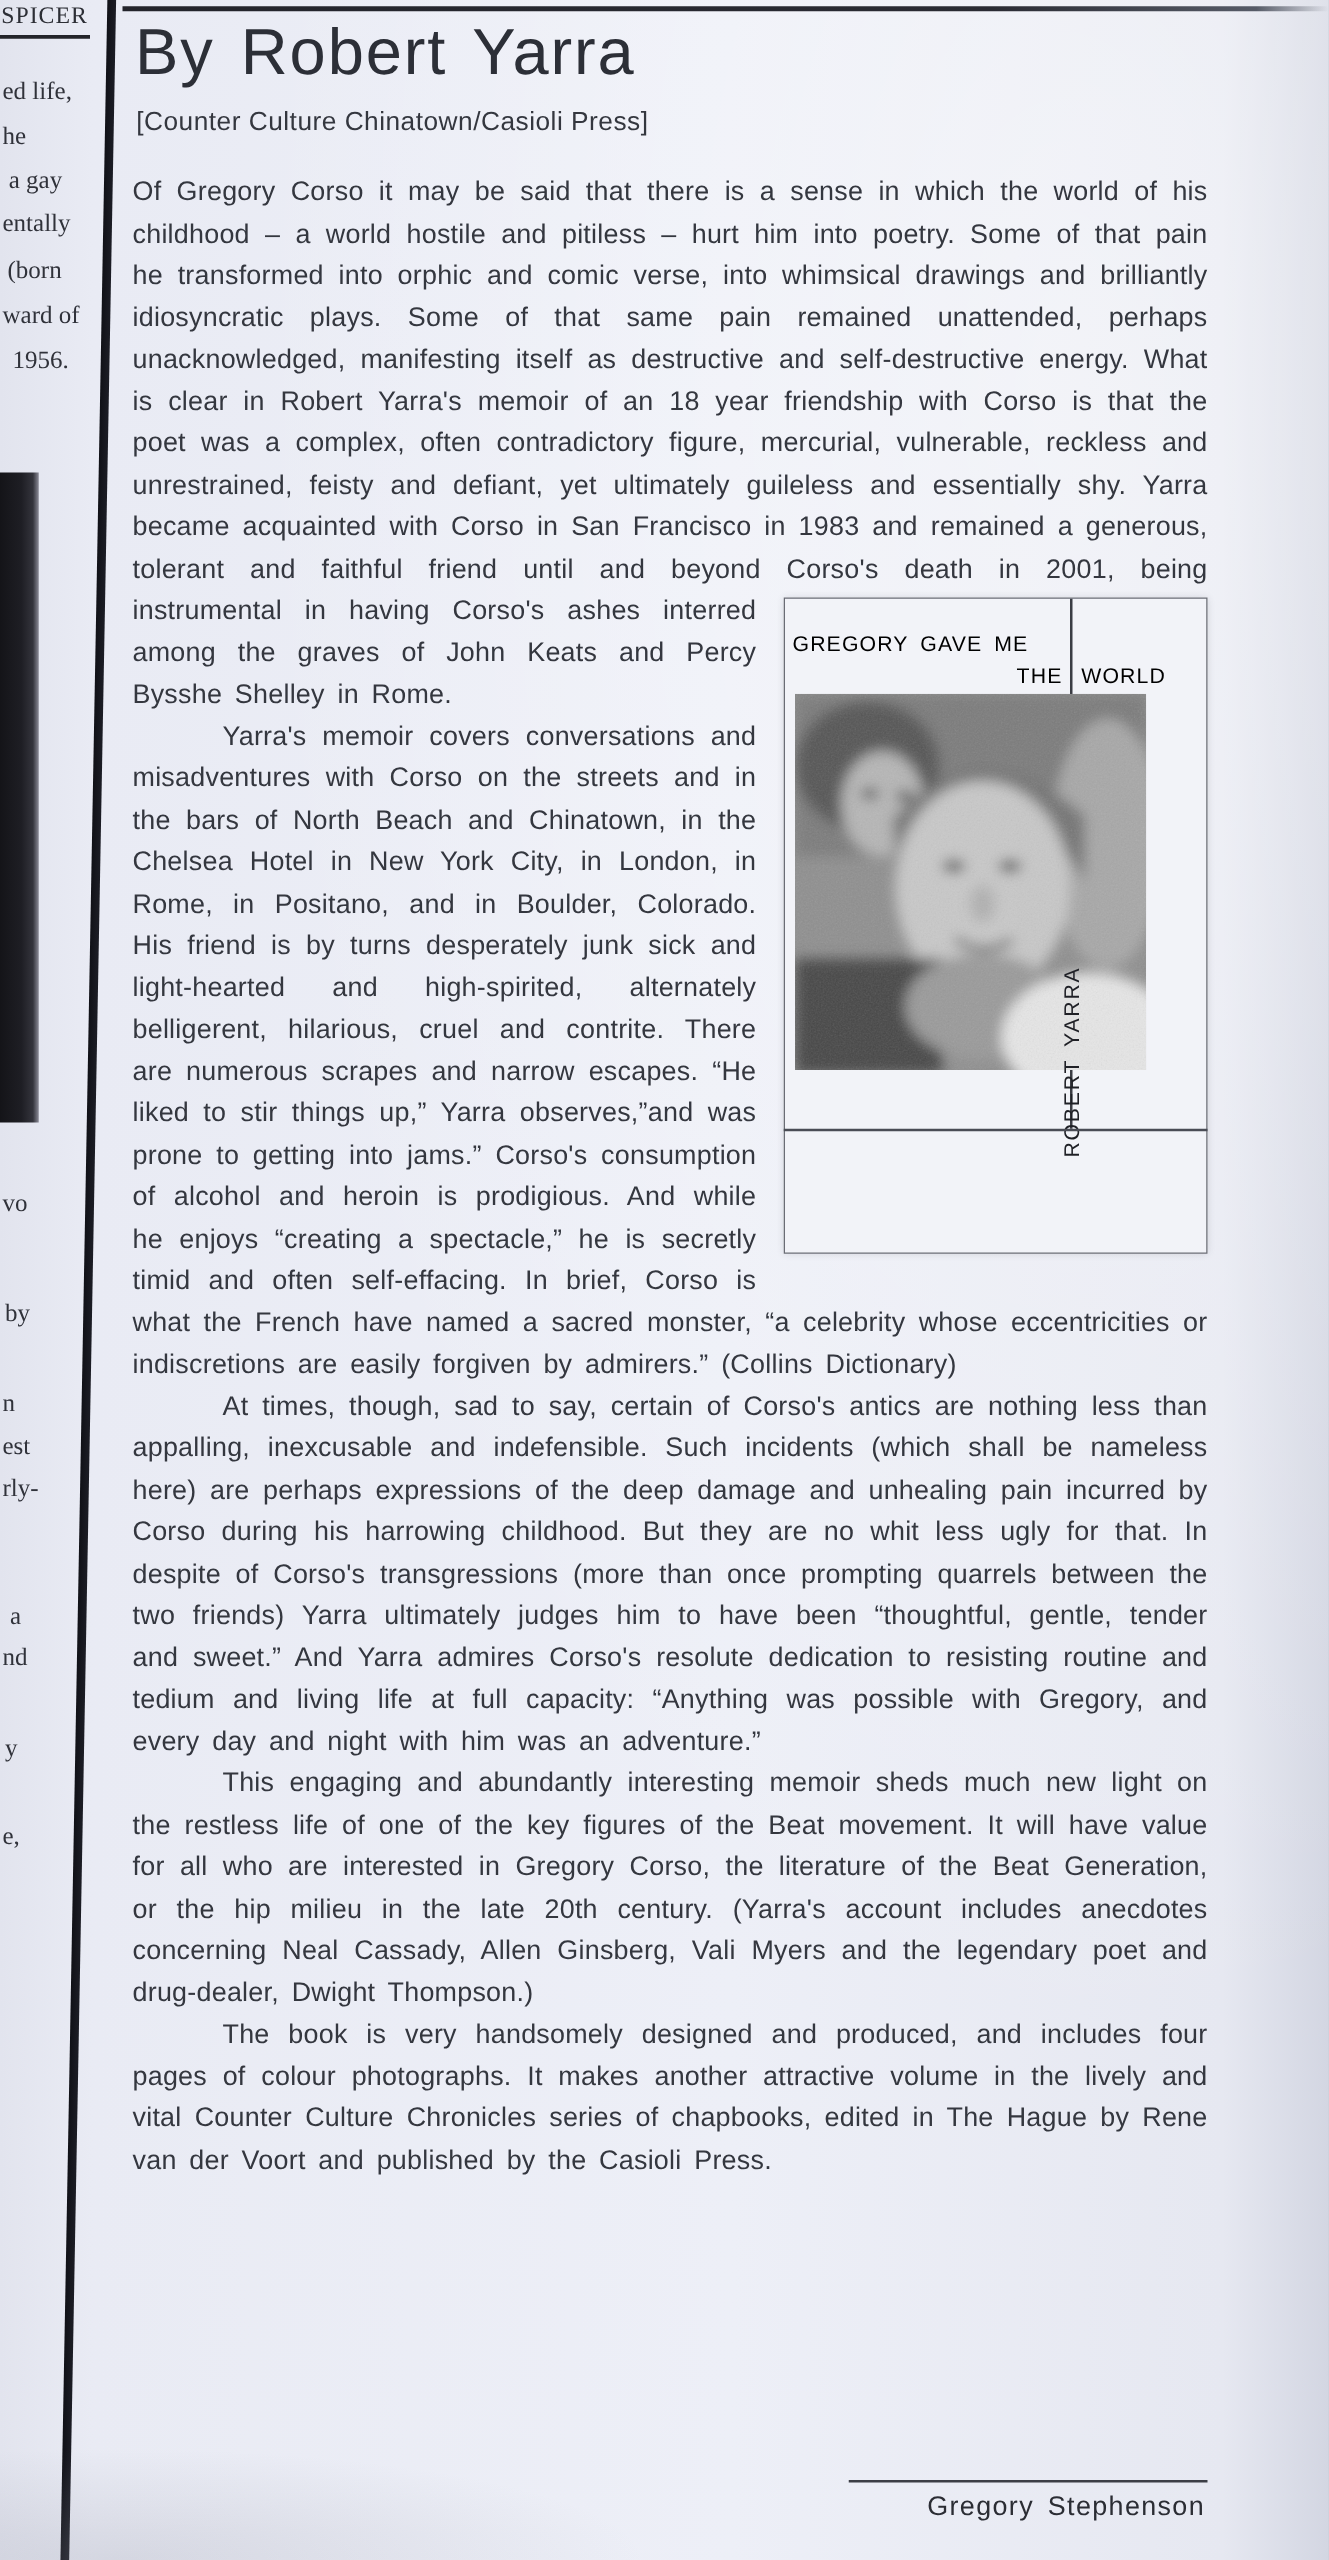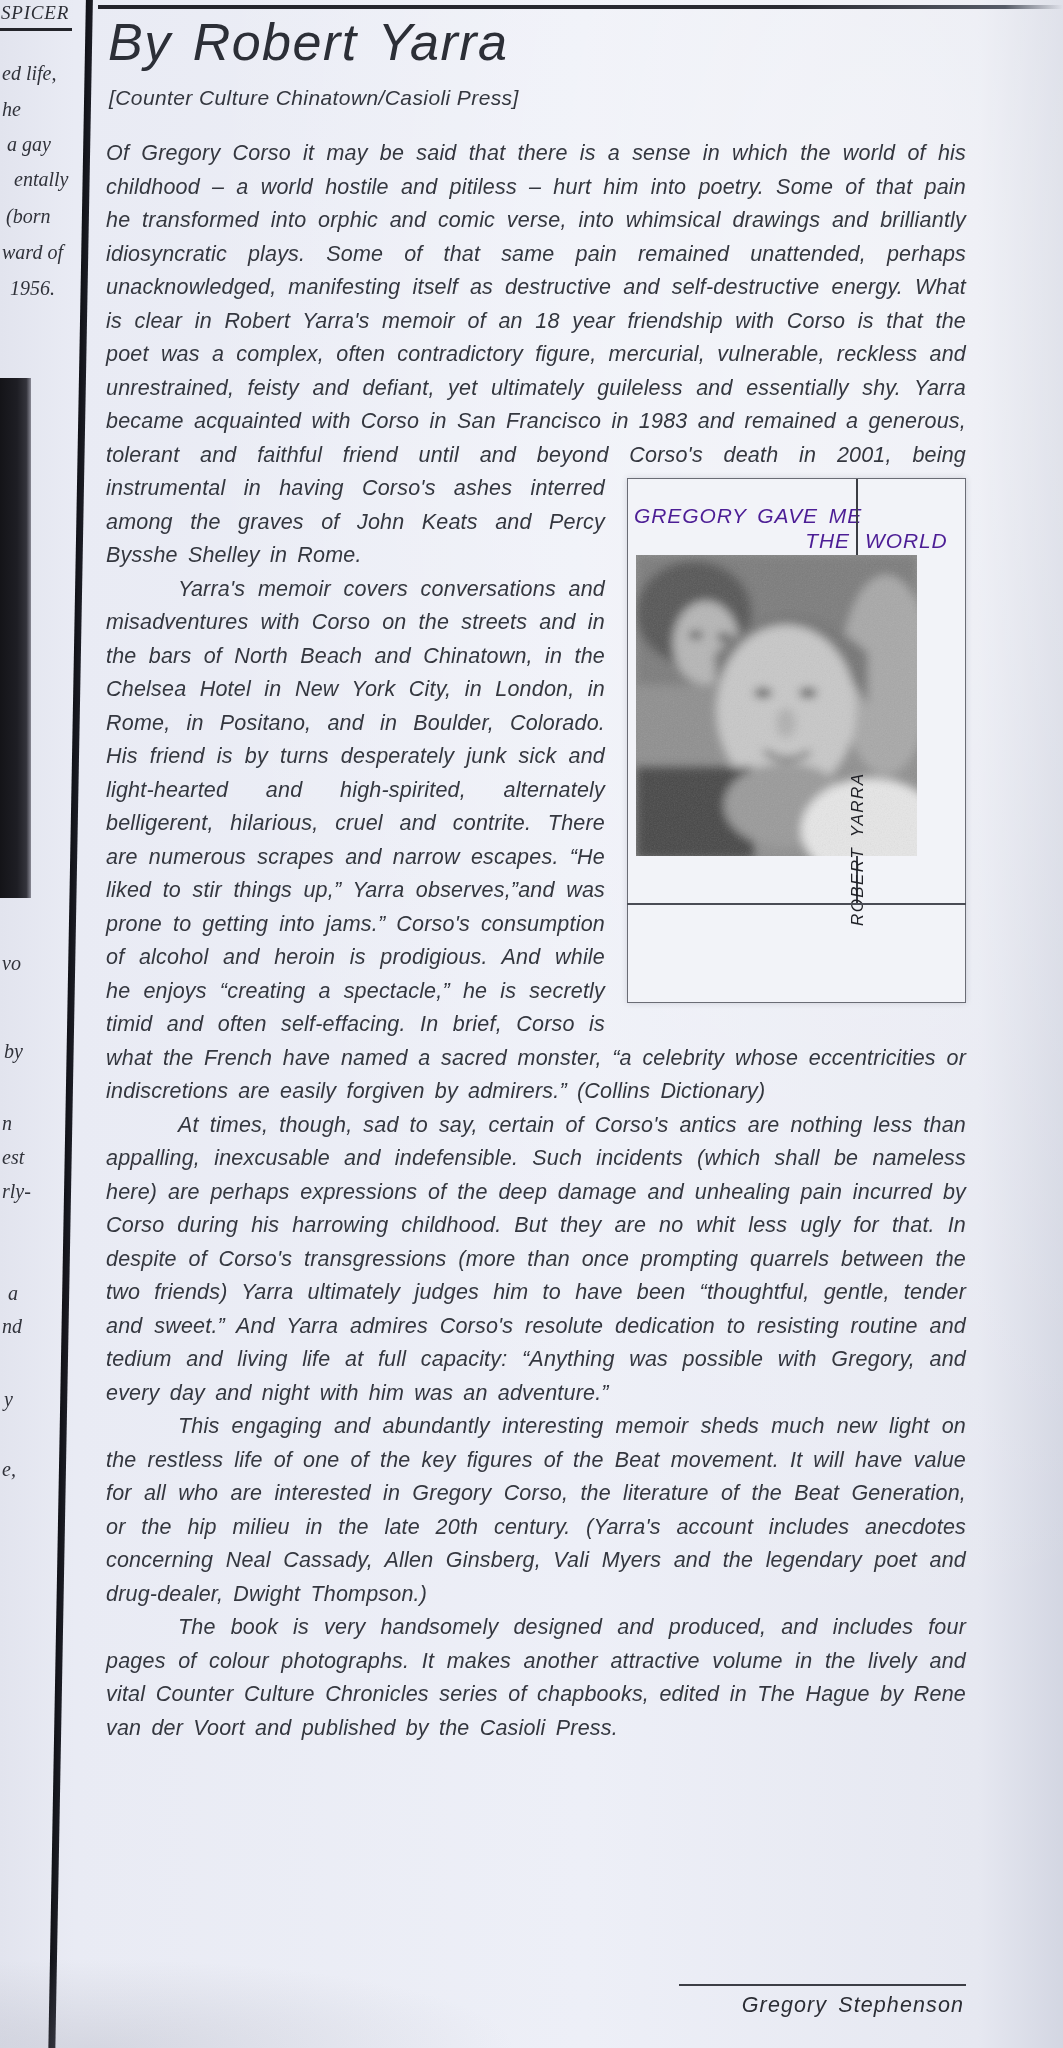--- a/index.html
+++ b/index.html
@@ -2,21 +2,20 @@
 <html><head>
 <meta charset="utf-8">
 <style>
   html,body { margin:0; padding:0; background:#c9ccd6; }
   .page {
     position:relative; width:1063px; height:2048px; overflow:hidden;
     font-family:"Liberation Sans", sans-serif;
     background:
       radial-gradient(ellipse at 80% 15%, rgba(255,255,255,0.45), transparent 55%),
       linear-gradient(90deg,#e2e4ee 0%,#e9ebf4 7%,#edeff7 55%,#e6e8f1 92%,#d3d6e2 100%);
-    font-style: italic;
   }
   .page::after {
     content:""; position:absolute; left:0; bottom:0; width:520px; height:90px;
     background:radial-gradient(ellipse at 18% 100%, rgba(140,142,158,0.22), transparent 70%);
     pointer-events:none;
   }
 
   
   .left-col { position:absolute; left:0; top:0; width:92px; height:100%; }
   .spicer {
@@ -61,21 +60,21 @@
   .text-flow p { margin:0; }
   .text-flow p.indented { text-indent:72px; }
 
   
   .cover {
     float:right; width:337px; height:523px; margin:6px 0 16px 22px;
     position:relative; background:#f2f3f8; border:1.5px solid #6a6c75;
     box-shadow:0 0 6px rgba(60,62,78,0.18); text-indent:0; text-align:left;
   }
   .cover-t1, .cover-t2, .cover-t3 {
-    position:absolute; font-size:21px; letter-spacing:0.9px; color:#4c1d95; white-space:nowrap;
+    position:absolute; font-size:17px; letter-spacing:0.9px; color:#000000; white-space:nowrap;
   }
   .cover-t1 { left:6px; top:20px; }
   .cover-t2 { left:6px; top:45px; width:216px; text-align:right; }
   .cover-t3 { left:237px; top:45px;text-align:center; }
   .cover-vline { position:absolute; left:228px; top:0; width:2px; height:424px; background:#3b3d44; }
   .cover-hrule { position:absolute; left:-1px; top:424px; width:339px; height:2px; background:#4a4c55; }
   .cover-photo { position:absolute; left:8px; top:76px; width:281px; height:301px; overflow:hidden; }
   .cover-photo svg { display:block; }
   .cover-author {
     position:absolute; left:213px; top:447px; transform:rotate(-90deg); transform-origin:0 0;
@@ -96,21 +95,21 @@
 <div class="page">
 
   <div class="left-col">
     <div class="spicer">SPICER</div>
     <div class="spicer-rule"></div>
     <div class="left-photo"></div>
     <div id="frag-container">
         <div class="frag" style="top: 62px; left: 2px;">ed life,</div>
         <div class="frag" style="top: 98px; left: 2px; text-align: right;">he</div>
         <div class="frag" style="top: 133px; left: 7px;">a gay</div>
-        <div class="frag" style="top: 168px; left: 14px;">entally</div>
+        <div class="frag" style="top: 168px; left: 2px;">entally</div>
         <div class="frag" style="top: 205px; left: 6px;">(born</div>
         <div class="frag" style="top: 241px; left: 2px;">ward of</div>
         <div class="frag" style="top: 277px; left: 10px;">1956.</div>
         <div class="frag" style="top: 952px; left: 2px;">vo</div>
         <div class="frag" style="top: 1040px; left: 4px;">by</div>
         <div class="frag" style="top: 1112px; left: 2px;">n</div>
         <div class="frag" style="top: 1146px; left: 2px;">est</div>
         <div class="frag" style="top: 1180px; left: 2px;">rly-</div>
         <div class="frag" style="top: 1282px; left: 8px;">a</div>
         <div class="frag" style="top: 1315px; left: 2px;">nd</div>

